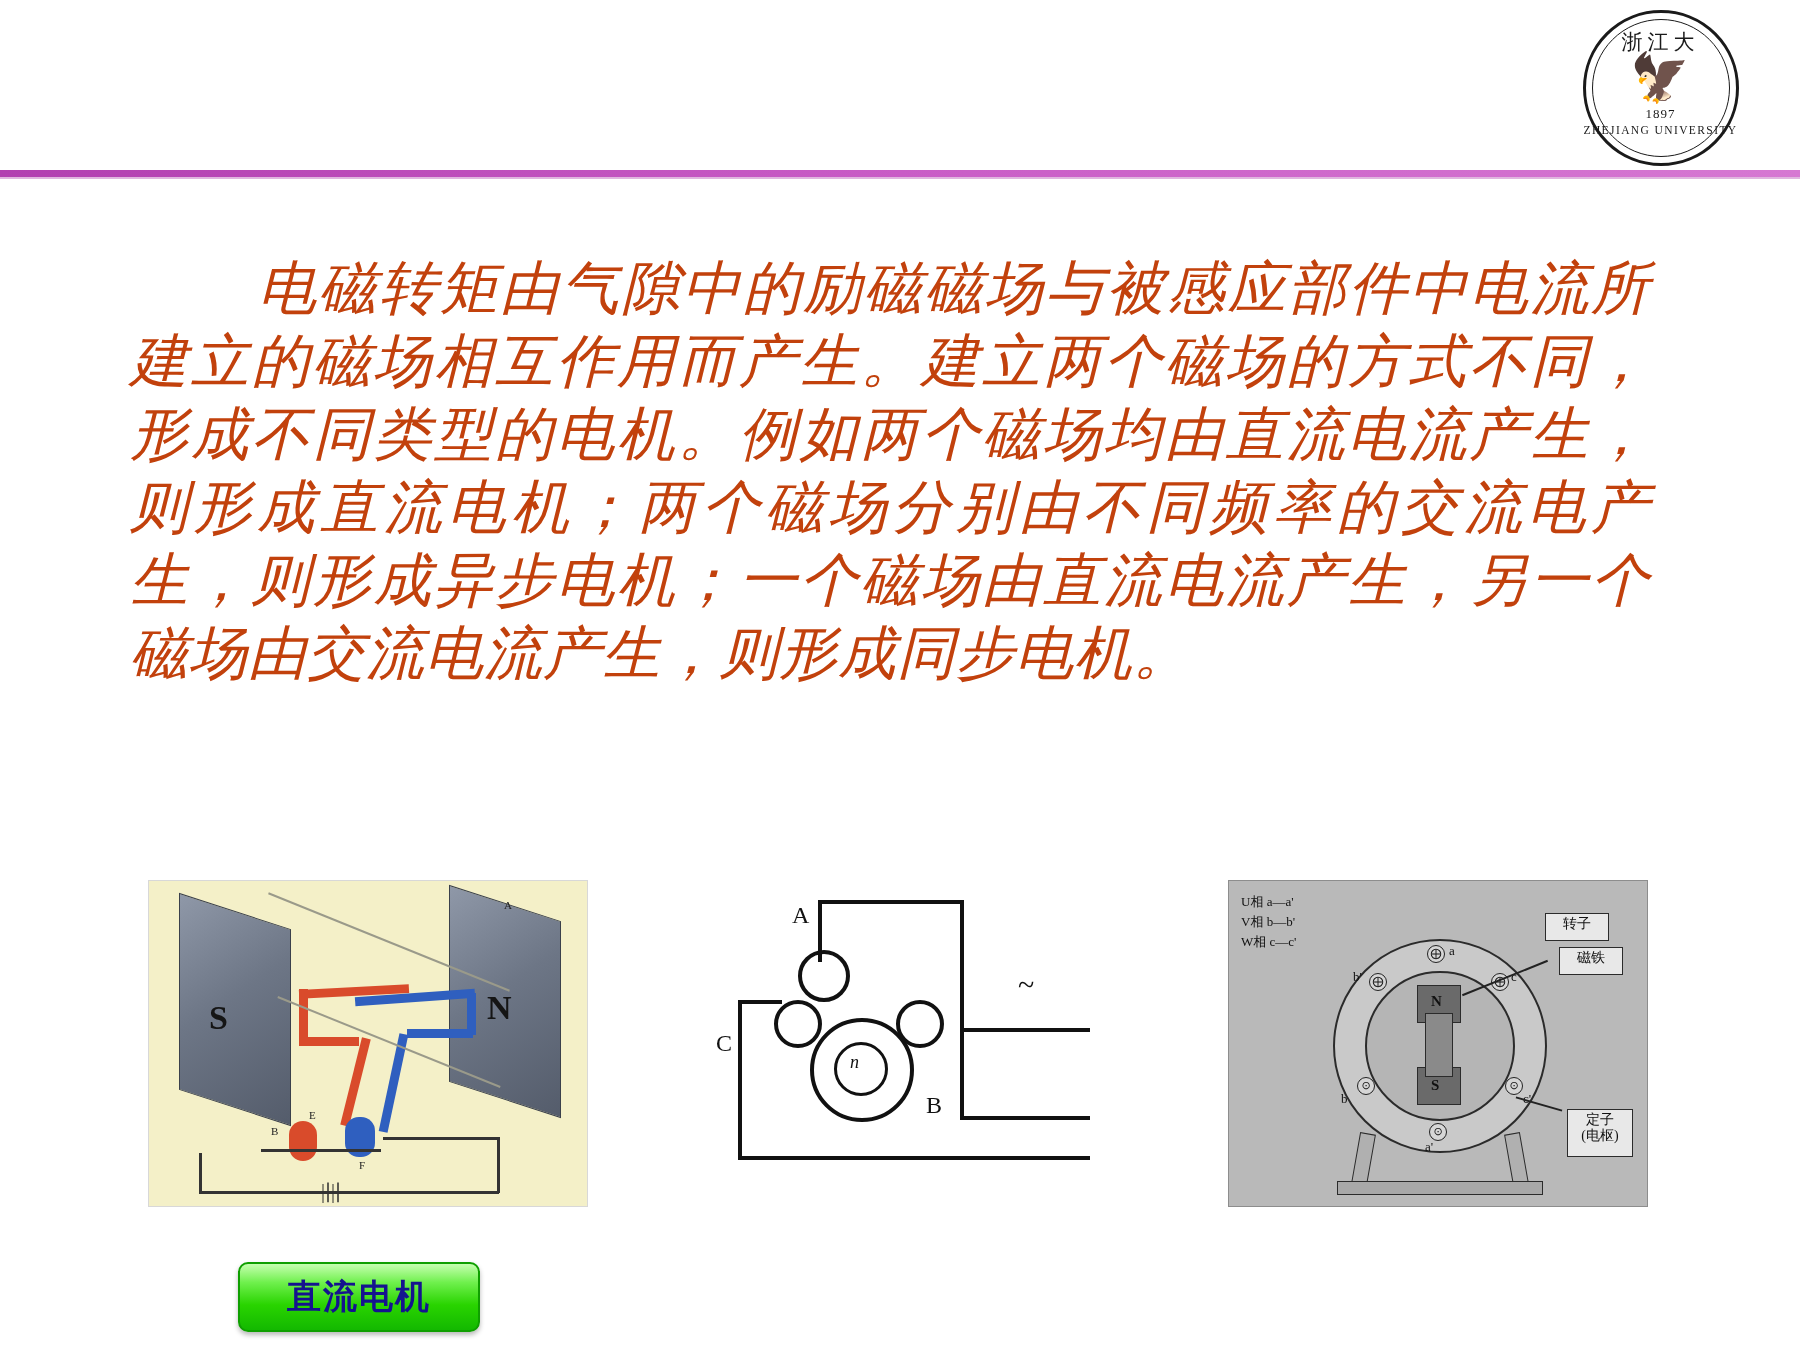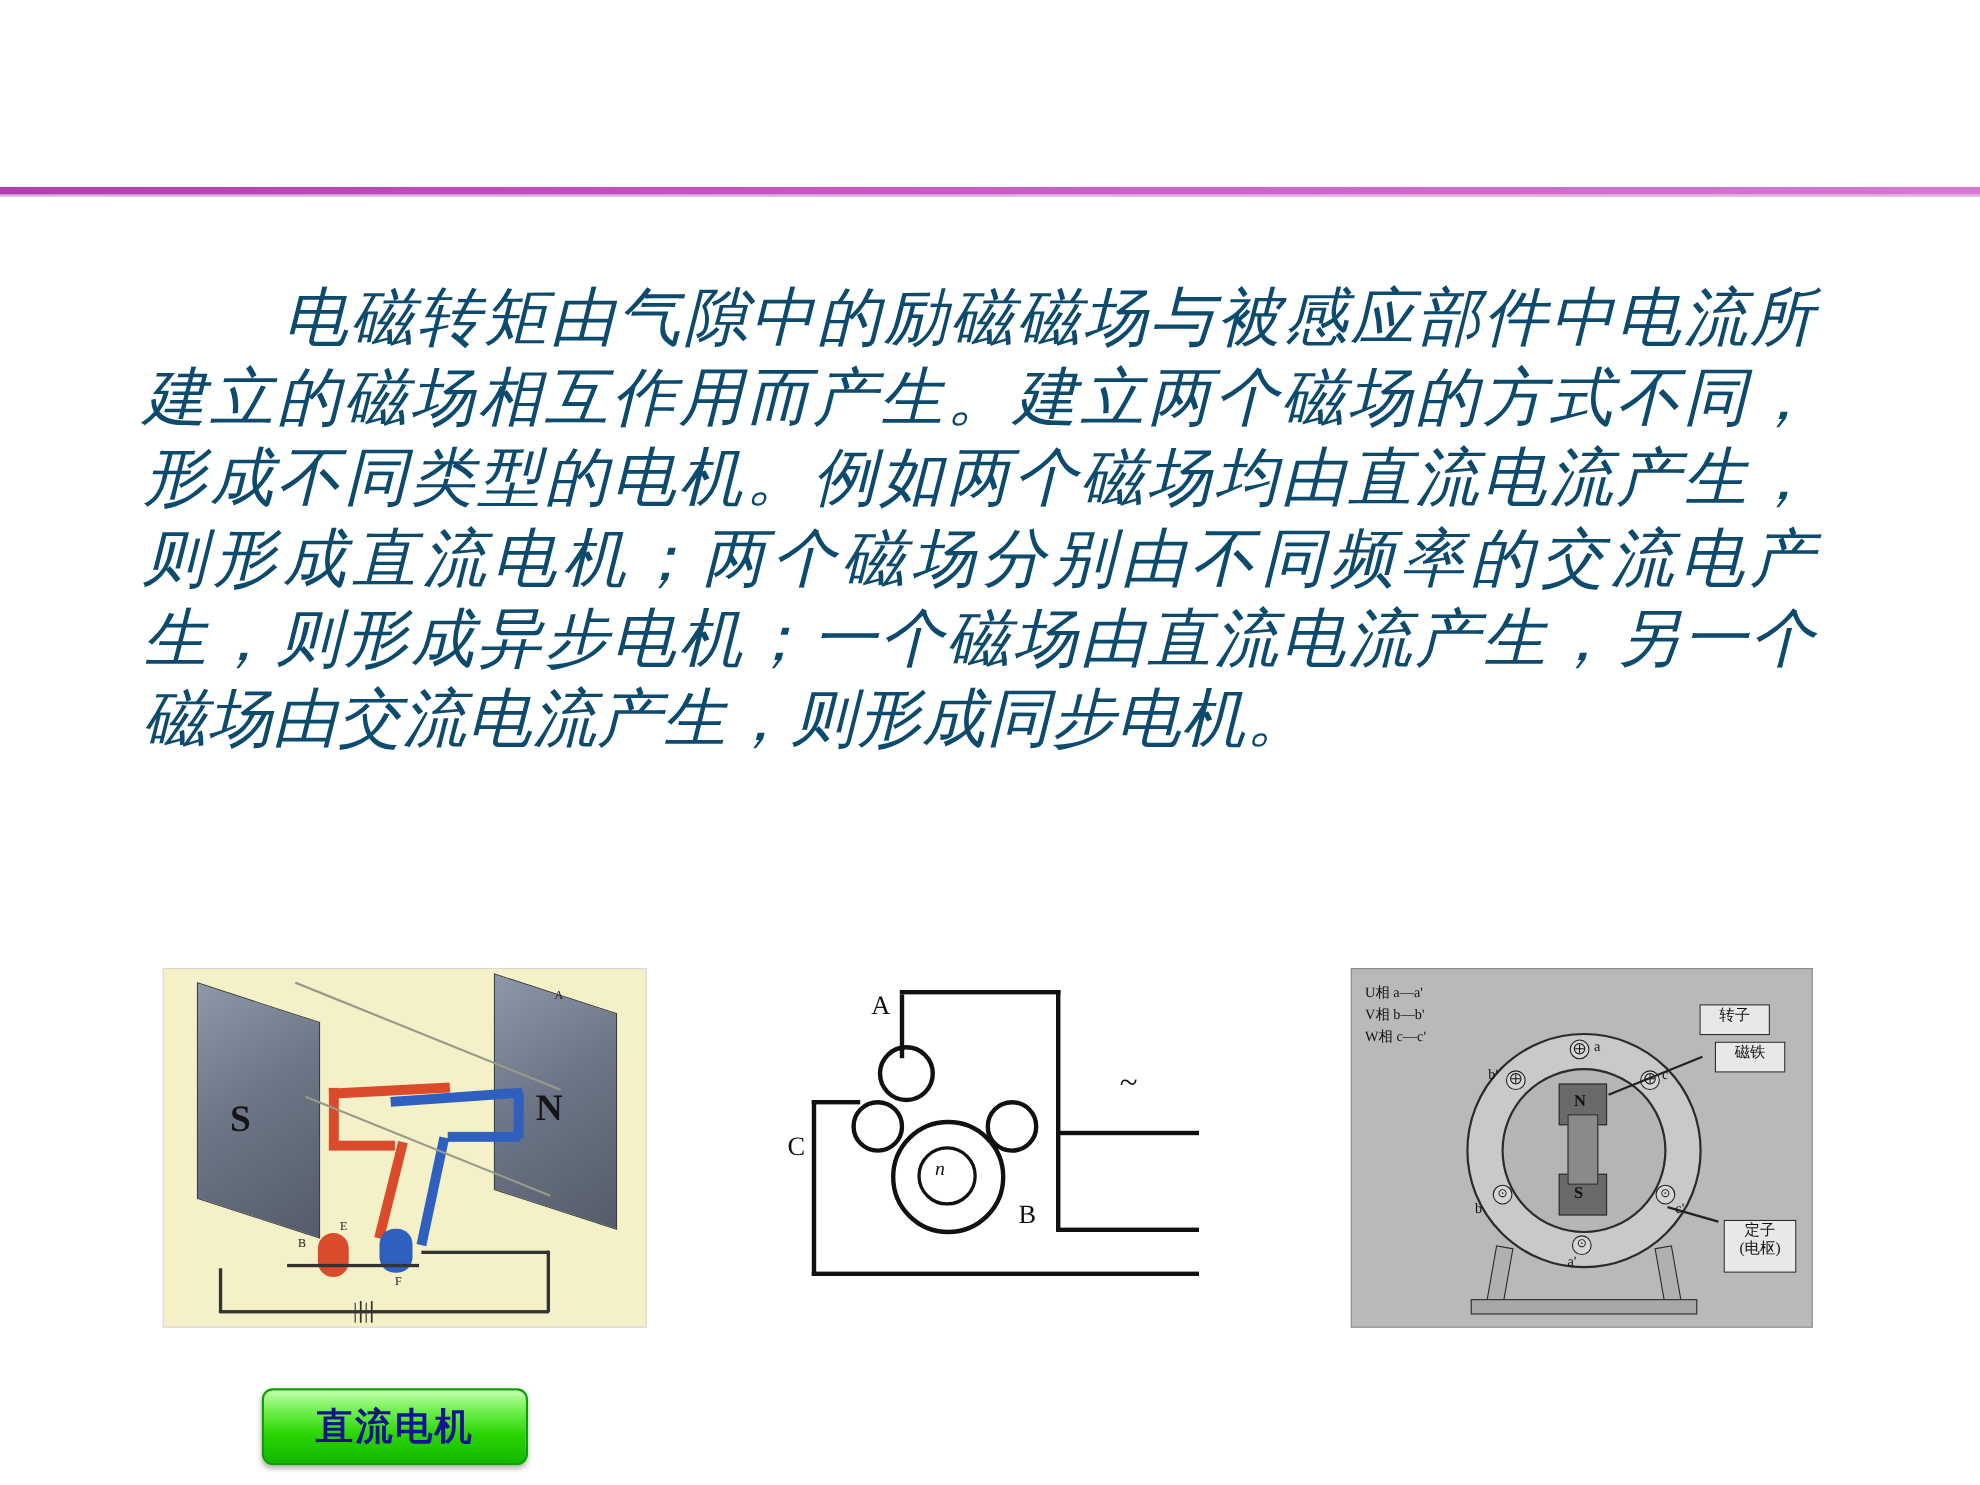--- a/index.html
+++ b/index.html
@@ -109,21 +109,21 @@
     height: 2px;
     background: #e0b6df;
   }
 
   
   .body-text {
     position: absolute;
     left: 130px;
     top: 252px;
     width: 1520px;
-    color: #0c4a6e;
+    color: #c2410c;
     font-family: "Liberation Serif", serif;
     font-size: 58px;
     line-height: 73px;
     letter-spacing: 1px;
     text-align: justify;
     text-indent: 128px;
     font-style: italic;
     font-weight: 500;
   }
 
@@ -262,20 +262,28 @@
   }
   .cap1 { left: 246px; width: 238px; }
   .cap2 { left: 806px; width: 222px; }
   .cap3 { left: 1346px; width: 222px; }
 </style>
 </head>
 <body>
 
 <div class="slide">
 
+  <div class="logo">
+    <div class="logo-circle"></div>
+    <div class="logo-circle2"></div>
+    <div class="logo-cn">浙江大</div>
+    <div class="logo-bird">🦅</div>
+    <div class="logo-year">1897</div>
+    <div class="logo-en">ZHEJIANG UNIVERSITY</div>
+  </div>
 
   <div class="divider"></div>
   <div class="divider-thin"></div>
 
   <div class="body-text">电磁转矩由气隙中的励磁磁场与被感应部件中电流所建立的磁场相互作用而产生。建立两个磁场的方式不同，形成不同类型的电机。例如两个磁场均由直流电流产生，则形成直流电机；两个磁场分别由不同频率的交流电产生，则形成异步电机；一个磁场由直流电流产生，另一个磁场由交流电流产生，则形成同步电机。</div>
 
   <div class="figures">
 
     <div class="fig fig1">
       <div class="fig-img">

